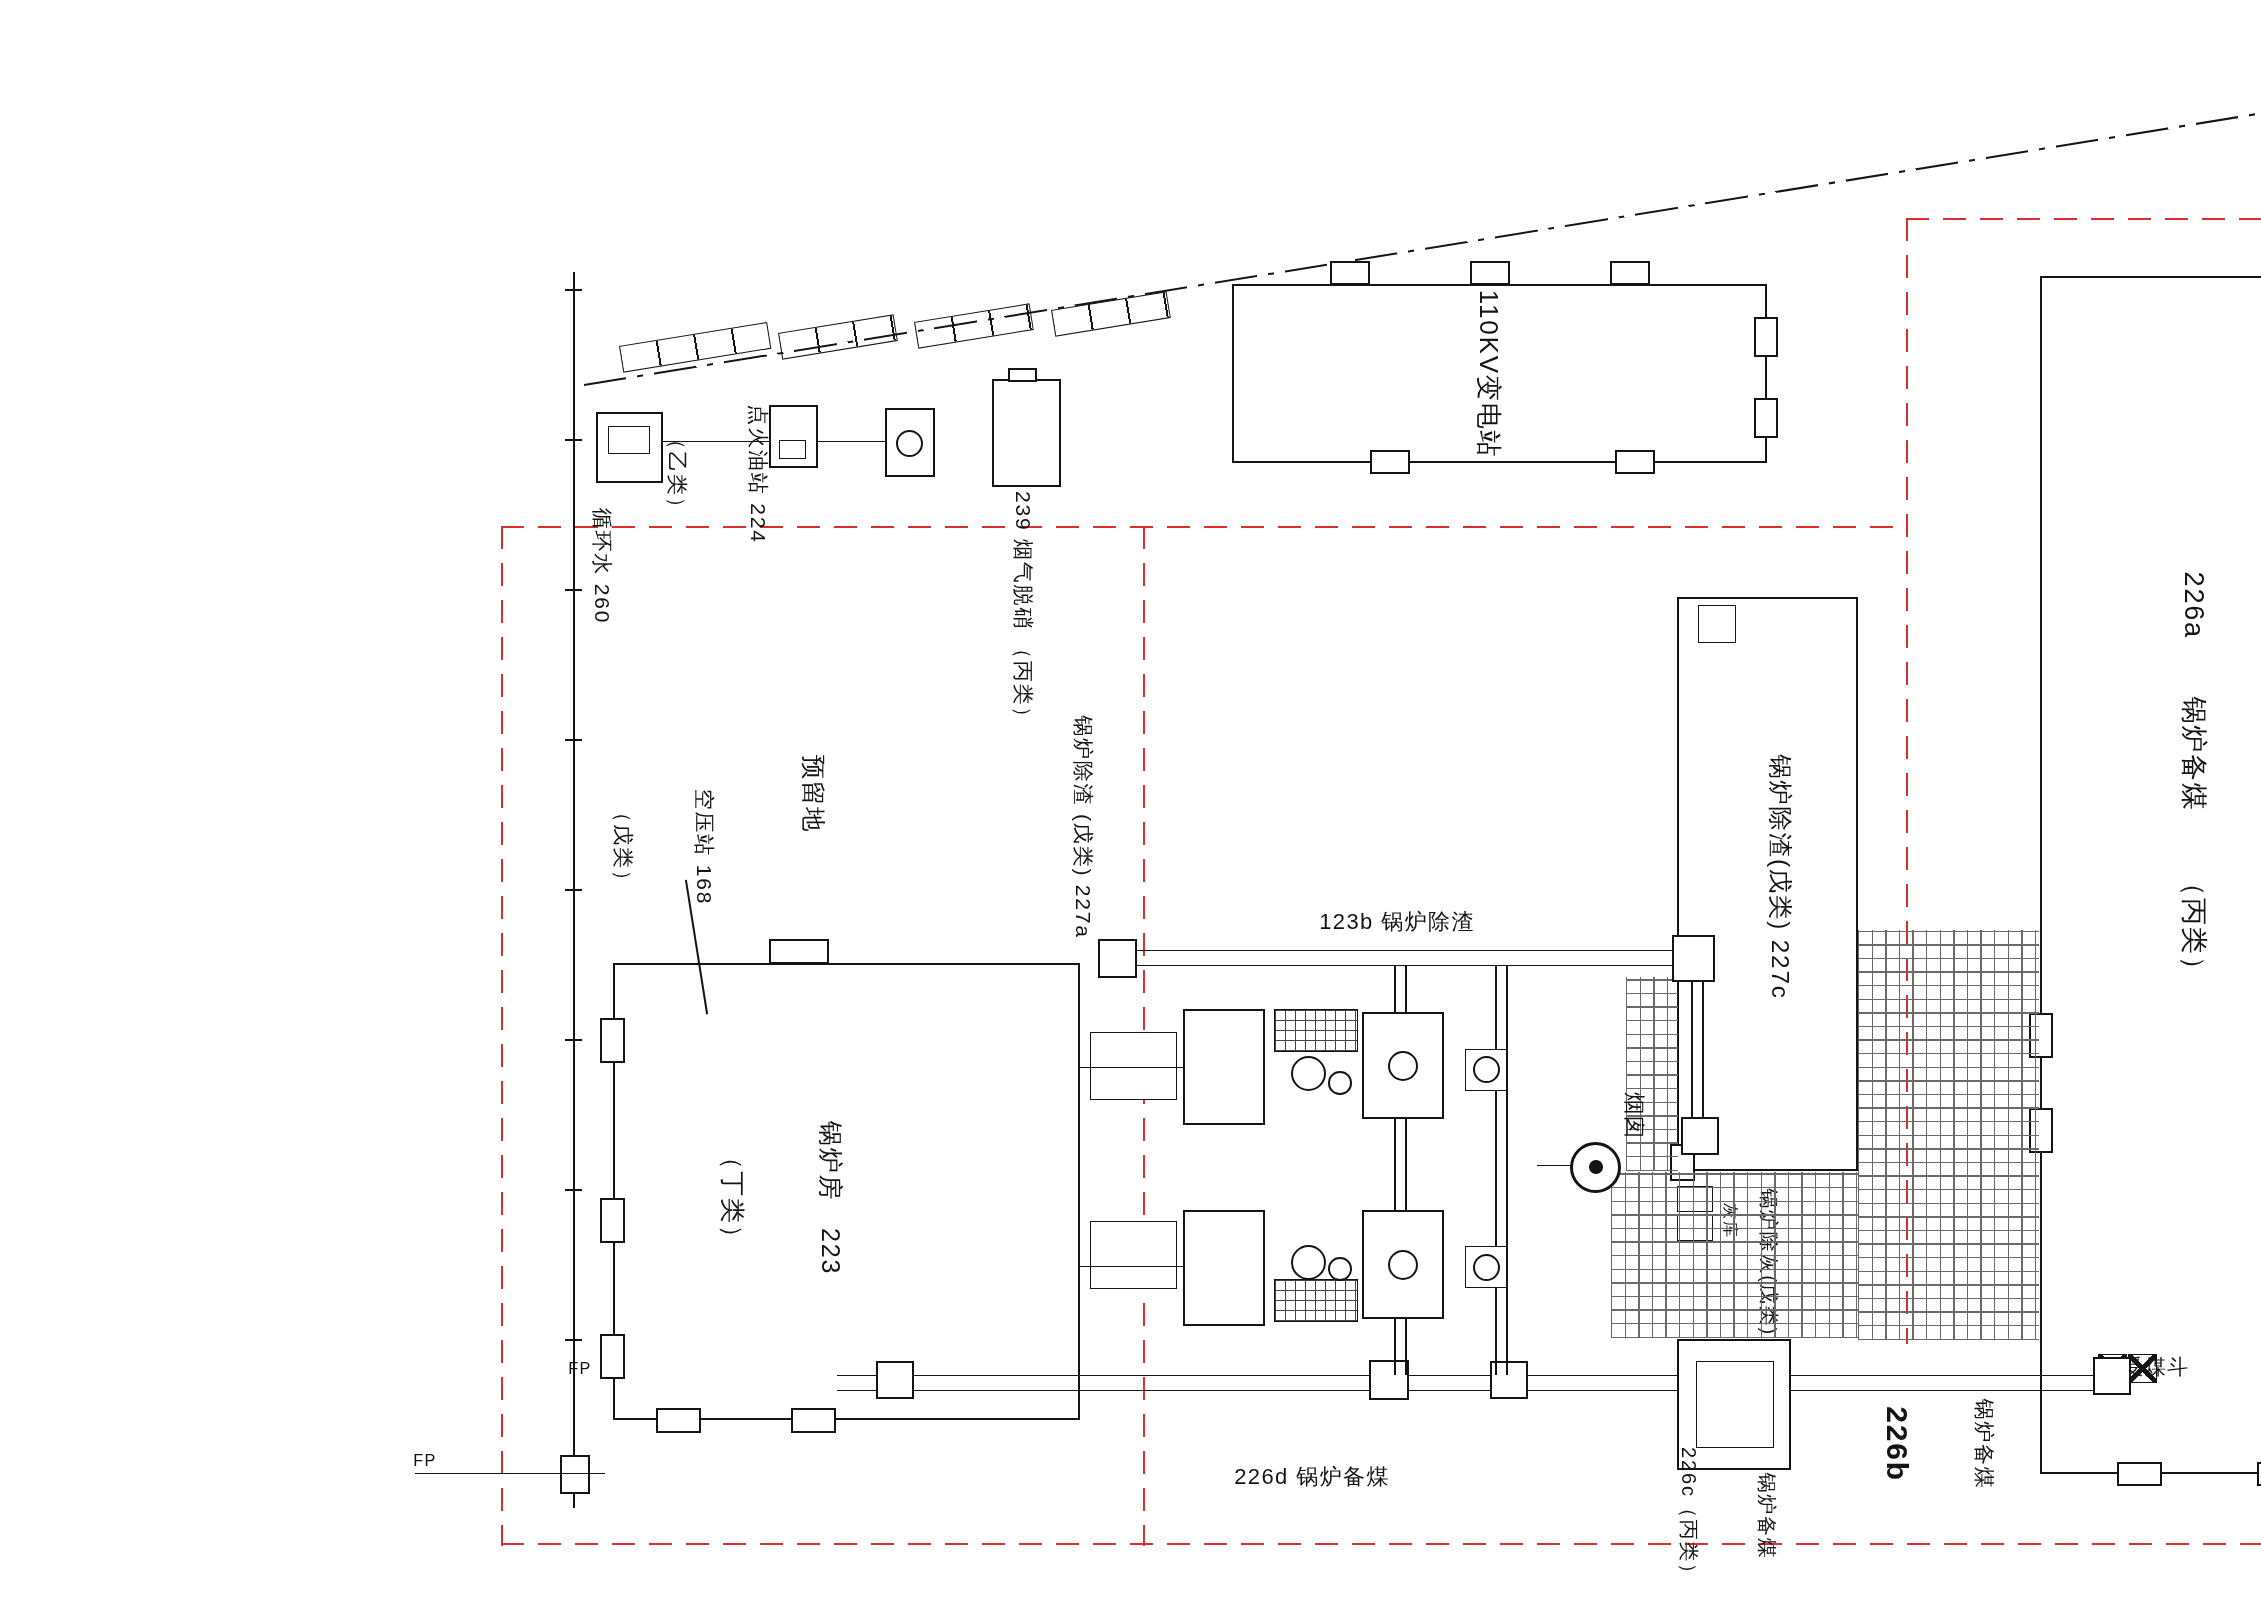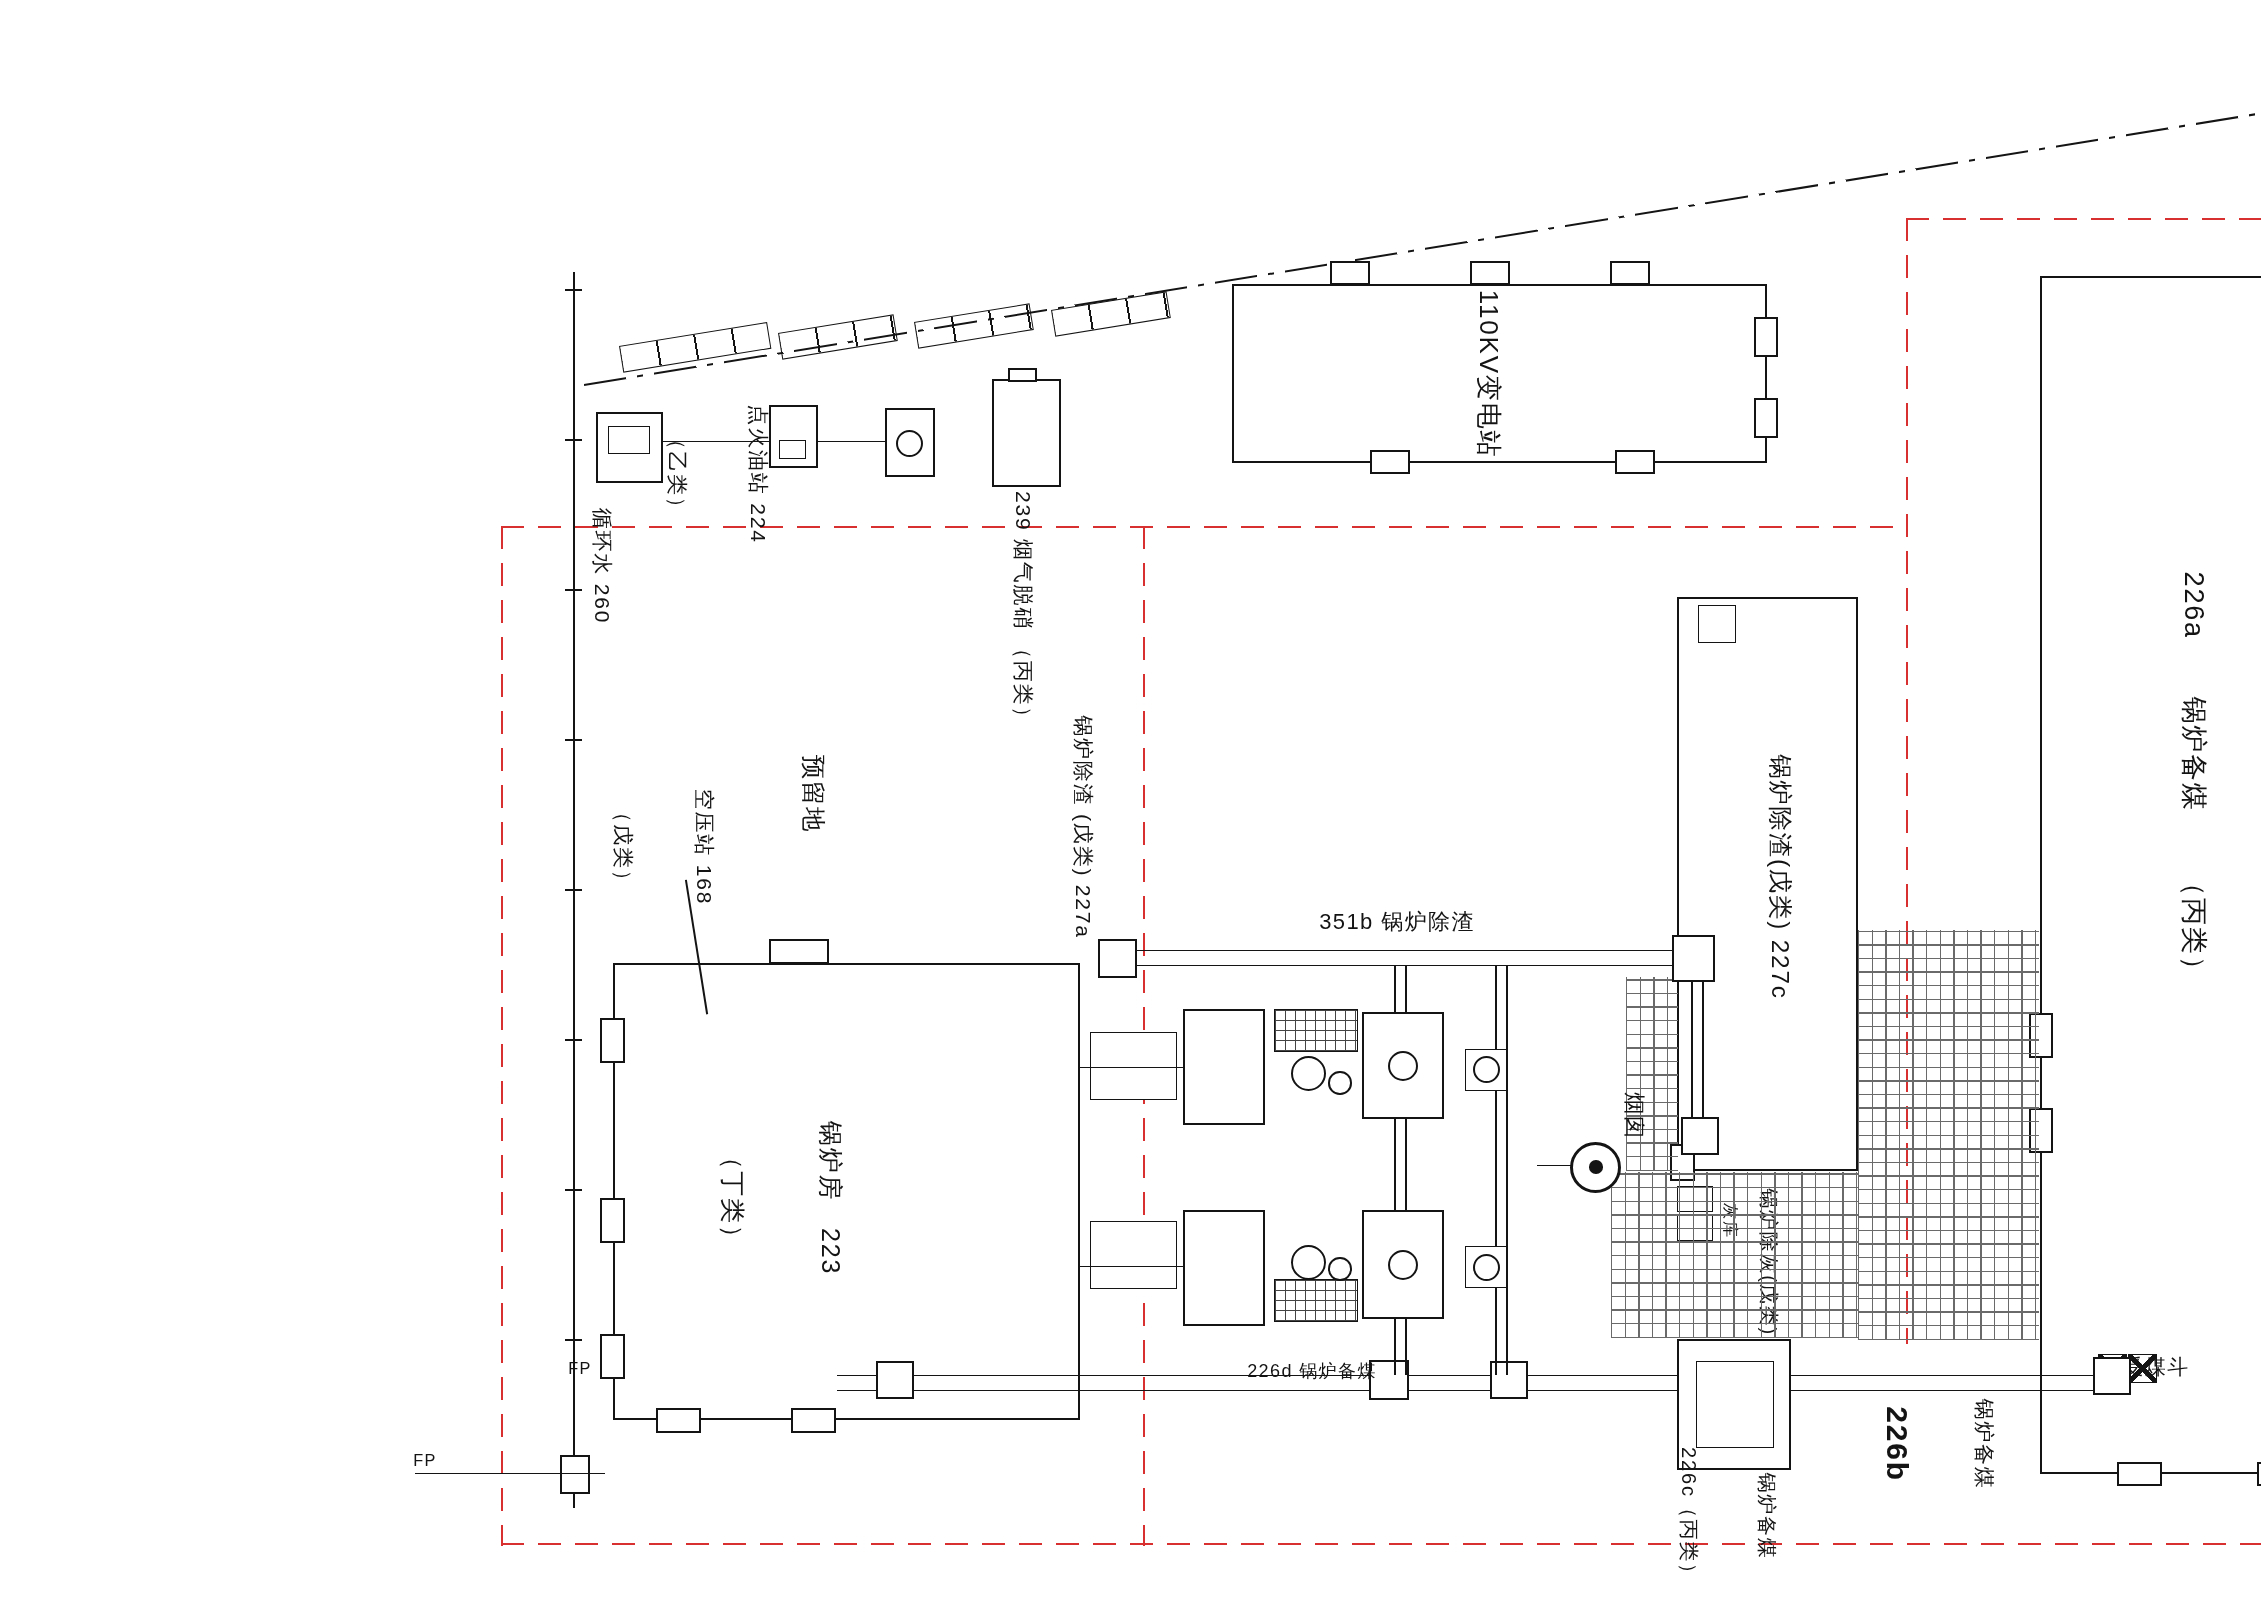--- a/index.html
+++ b/index.html
@@ -132,29 +132,29 @@
   <div class="hatch" style="left:1611px;top:1172px;width:247px;height:166px;"></div>
   <div class="hatch" style="left:1626px;top:977px;width:52px;height:194px;"></div>
 
   <div class="hl" style="left:1109px;top:950px;width:595px;height:1.4px;"></div>
   <div class="hl" style="left:1109px;top:965px;width:595px;height:1.4px;"></div>
   <div class="b" style="left:1098px;top:939px;width:39px;height:39px;"></div>
   <div class="b" style="left:1672px;top:935px;width:43px;height:47px;"></div>
   <div class="vl" style="left:1691px;top:982px;height:158px;"></div>
   <div class="vl" style="left:1702px;top:982px;height:158px;"></div>
   <div class="b" style="left:1681px;top:1117px;width:38px;height:38px;"></div>
-  <div class="hlabel" style="left:1397px;top:922px;font-size:22px;">351b 锅炉除渣</div>
+  <div class="hlabel" style="left:1397px;top:922px;font-size:22px;">123b 锅炉除渣</div>
 
   <div class="hl" style="left:837px;top:1375px;width:1289px;height:1.4px;"></div>
   <div class="hl" style="left:837px;top:1390px;width:1289px;height:1.4px;"></div>
   <div class="b" style="left:876px;top:1361px;width:38px;height:38px;"></div>
   <div class="b" style="left:1369px;top:1360px;width:40px;height:40px;"></div>
   <div class="b" style="left:1490px;top:1361px;width:38px;height:38px;"></div>
   <div class="b" style="left:2093px;top:1357px;width:38px;height:38px;"></div>
-  <div class="hlabel" style="left:1312px;top:1371px;font-size:18px;">226d 锅炉备煤</div>
+  <div class="hlabel" style="left:1312px;top:1477px;font-size:22px;">226d 锅炉备煤</div>
 
   <div class="vl" style="left:1394px;top:965px;height:410px;"></div>
   <div class="vl" style="left:1405px;top:965px;height:410px;"></div>
   <div class="vl" style="left:1495px;top:965px;height:410px;"></div>
   <div class="vl" style="left:1506px;top:965px;height:410px;"></div>
 
   <div class="b" style="left:1677px;top:1339px;width:114px;height:131px;"></div>
   <div class="bt" style="left:1696px;top:1361px;width:78px;height:87px;"></div>
   <div class="vlabel" style="left:1728px;top:1516px;font-size:20px;">
     <div>锅炉备煤</div>

